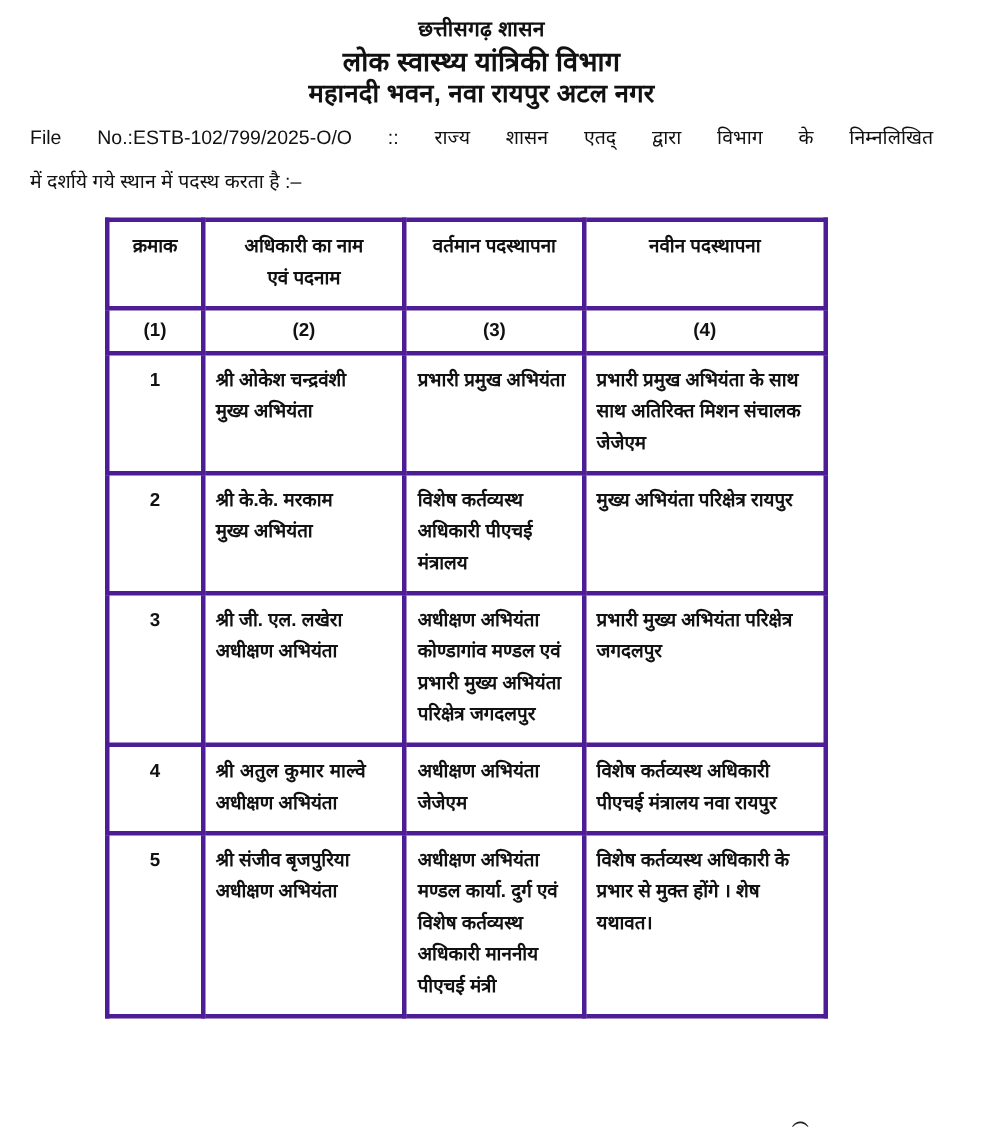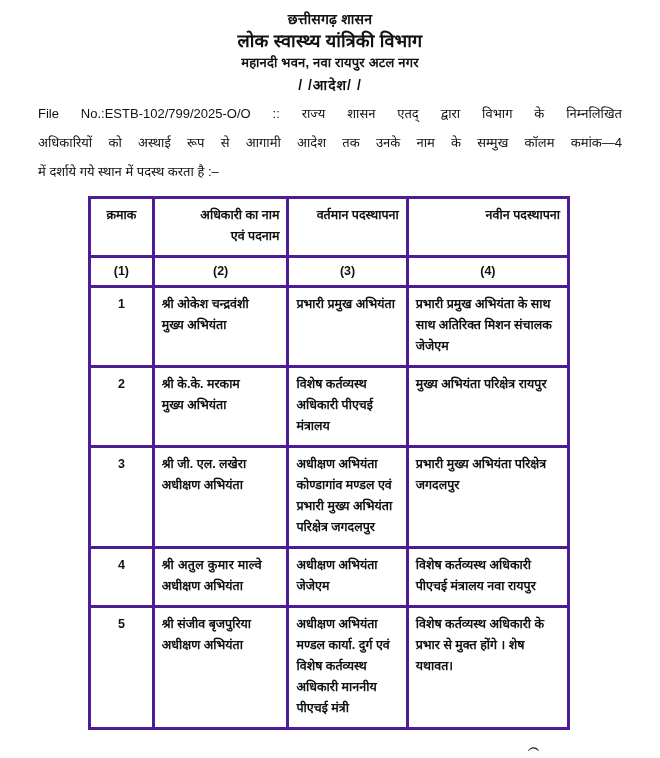--- a/index.html
+++ b/index.html
@@ -11,34 +11,34 @@
     width: 660px;
     height: 758px;
     font-family: "Liberation Sans", sans-serif;
     color: #111111;
     overflow: hidden;
   }
   .page {
     width: 660px;
     height: 758px;
     box-sizing: border-box;
-    padding: 8px 38px 0 38px;
+    padding: 8px 38px 0 20px;
     position: relative;
   }
   .hdr {
     text-align: center;
     font-weight: bold;
     font-size: 14.5px;
     line-height: 22px;
     letter-spacing: 0.2px;
   }
   .hdr .l1 { font-size: 14px; }
   .hdr .l2 { font-size: 18px; }
   .hdr .l3 { font-size: 14px; }
-  .hdr .l4 { font-size: 13px; }
+  .hdr .l4 { font-size: 17px; }
   .hdr .l5 { font-size: 14px; letter-spacing: 1px; }
   .place-line {
     text-align: right;
     font-size: 13.5px;
     font-weight: bold;
     margin-top: 8px;
     padding-right: 52px;
   }
   .body-text {
     font-size: 13px;
@@ -73,21 +73,21 @@
     font-weight: bold;
   }
   td.c1 {
     width: 54px;
     text-align: center;
   }
   td.c2 { width: 150px; }
   td.c3 { width: 126px; }
   td.c4 { width: 186px; }
   tr.head td, tr.numrow td {
-    text-align: right;
+    text-align: center;
   }
   tr.numrow td { text-align: center; padding-top: 3px; padding-bottom: 3px;}
   tr.head td.c1 { text-align: center; }
   .sig-mark {
     position: absolute;
     right: 120px;
     bottom: 2px;
     font-size: 12px;
     font-weight: bold;
     color: #222;
@@ -95,27 +95,25 @@
 </style>
 </head>
 <body>
 
 <div class="page">
 
   <div class="hdr">
     <div class="l1">छत्तीसगढ़ शासन</div>
     <div class="l2">लोक स्वास्थ्य यांत्रिकी विभाग</div>
     <div class="l4">महानदी भवन, नवा रायपुर अटल नगर</div>
-    <div class="l5">/ /आदेश/ /</div>
   </div>
 
 
   <div class="body-text">
     <div class="p1">File No.:ESTB-102/799/2025-O/O :: राज्य शासन एतद् द्वारा विभाग के निम्नलिखित</div>
-    <div class="p2">अधिकारियों को अस्थाई रूप से आगामी आदेश तक उनके नाम के सम्मुख कॉलम कमांक—4</div>
     <div class="p3">में दर्शाये गये स्थान में पदस्थ करता है :–</div>
   </div>
 
   <table class="order-table">
     <tbody>
       <tr class="head">
         <td class="c1">क्रमाक</td>
         <td class="c2">
           <div>अधिकारी का नाम</div>
           <div>एवं पदनाम</div>

